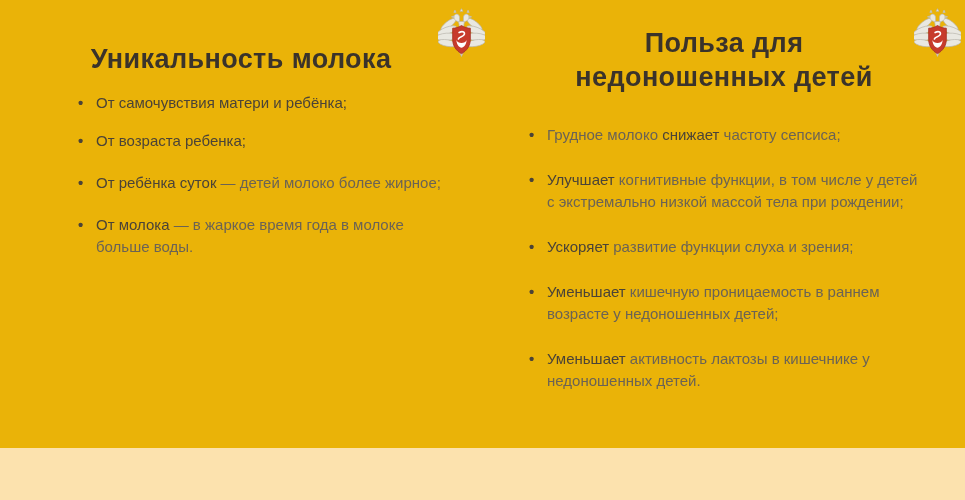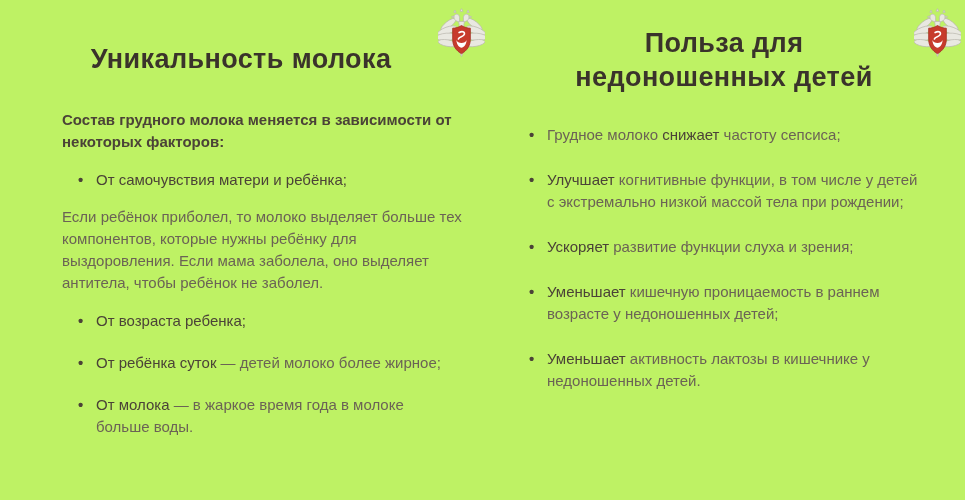--- a/index.html
+++ b/index.html
@@ -3,22 +3,22 @@
 <meta charset="utf-8">
 <style>
   html, body { margin: 0; padding: 0; }
   body {
     font-family: "Liberation Sans", "DejaVu Sans", sans-serif;
     background: #fce2ae;
   }
   .canvas {
     position: relative;
     width: 965px;
-    height: 500px;
-    background: #bef264;
+    height: 448px;
+    background: #eab308;
     overflow: hidden;
   }
   .slide {
     position: absolute;
     top: 0;
     height: 100%;
     width: 482px;
   }
   .slide-left  { left: 0; }
   .slide-right { left: 483px; }
@@ -126,30 +126,28 @@
 
 <div class="canvas">
 
   <section class="slide slide-left">
     <svg class="emblem">
       <use href="#minzdrav-emblem"></use>
     </svg>
 
     <h1 class="slide-title">Уникальность молока</h1>
 
-    <p class="intro">Состав грудного молока меняется в зависимости от некоторых факторов:</p>
 
     <ul class="bullets single">
       <li>
         <span class="dot">•</span>
         <span class="li-text b">От самочувствия матери и ребёнка;</span>
       </li>
     </ul>
 
-    <p class="paragraph">Если ребёнок приболел, то молоко выделяет больше тех компонентов, которые нужны ребёнку для выздоровления. Если мама заболела, оно выделяет антитела, чтобы ребёнок не заболел.</p>
 
     <ul class="bullets lower">
       <li>
         <span class="dot">•</span>
         <span class="li-text"><span class="b">От возраста ребенка;</span><span></span></span>
       </li>
       <li>
         <span class="dot">•</span>
         <span class="li-text"><span class="b">От ребёнка суток</span><span> — детей молоко более жирное;</span></span>
       </li>

